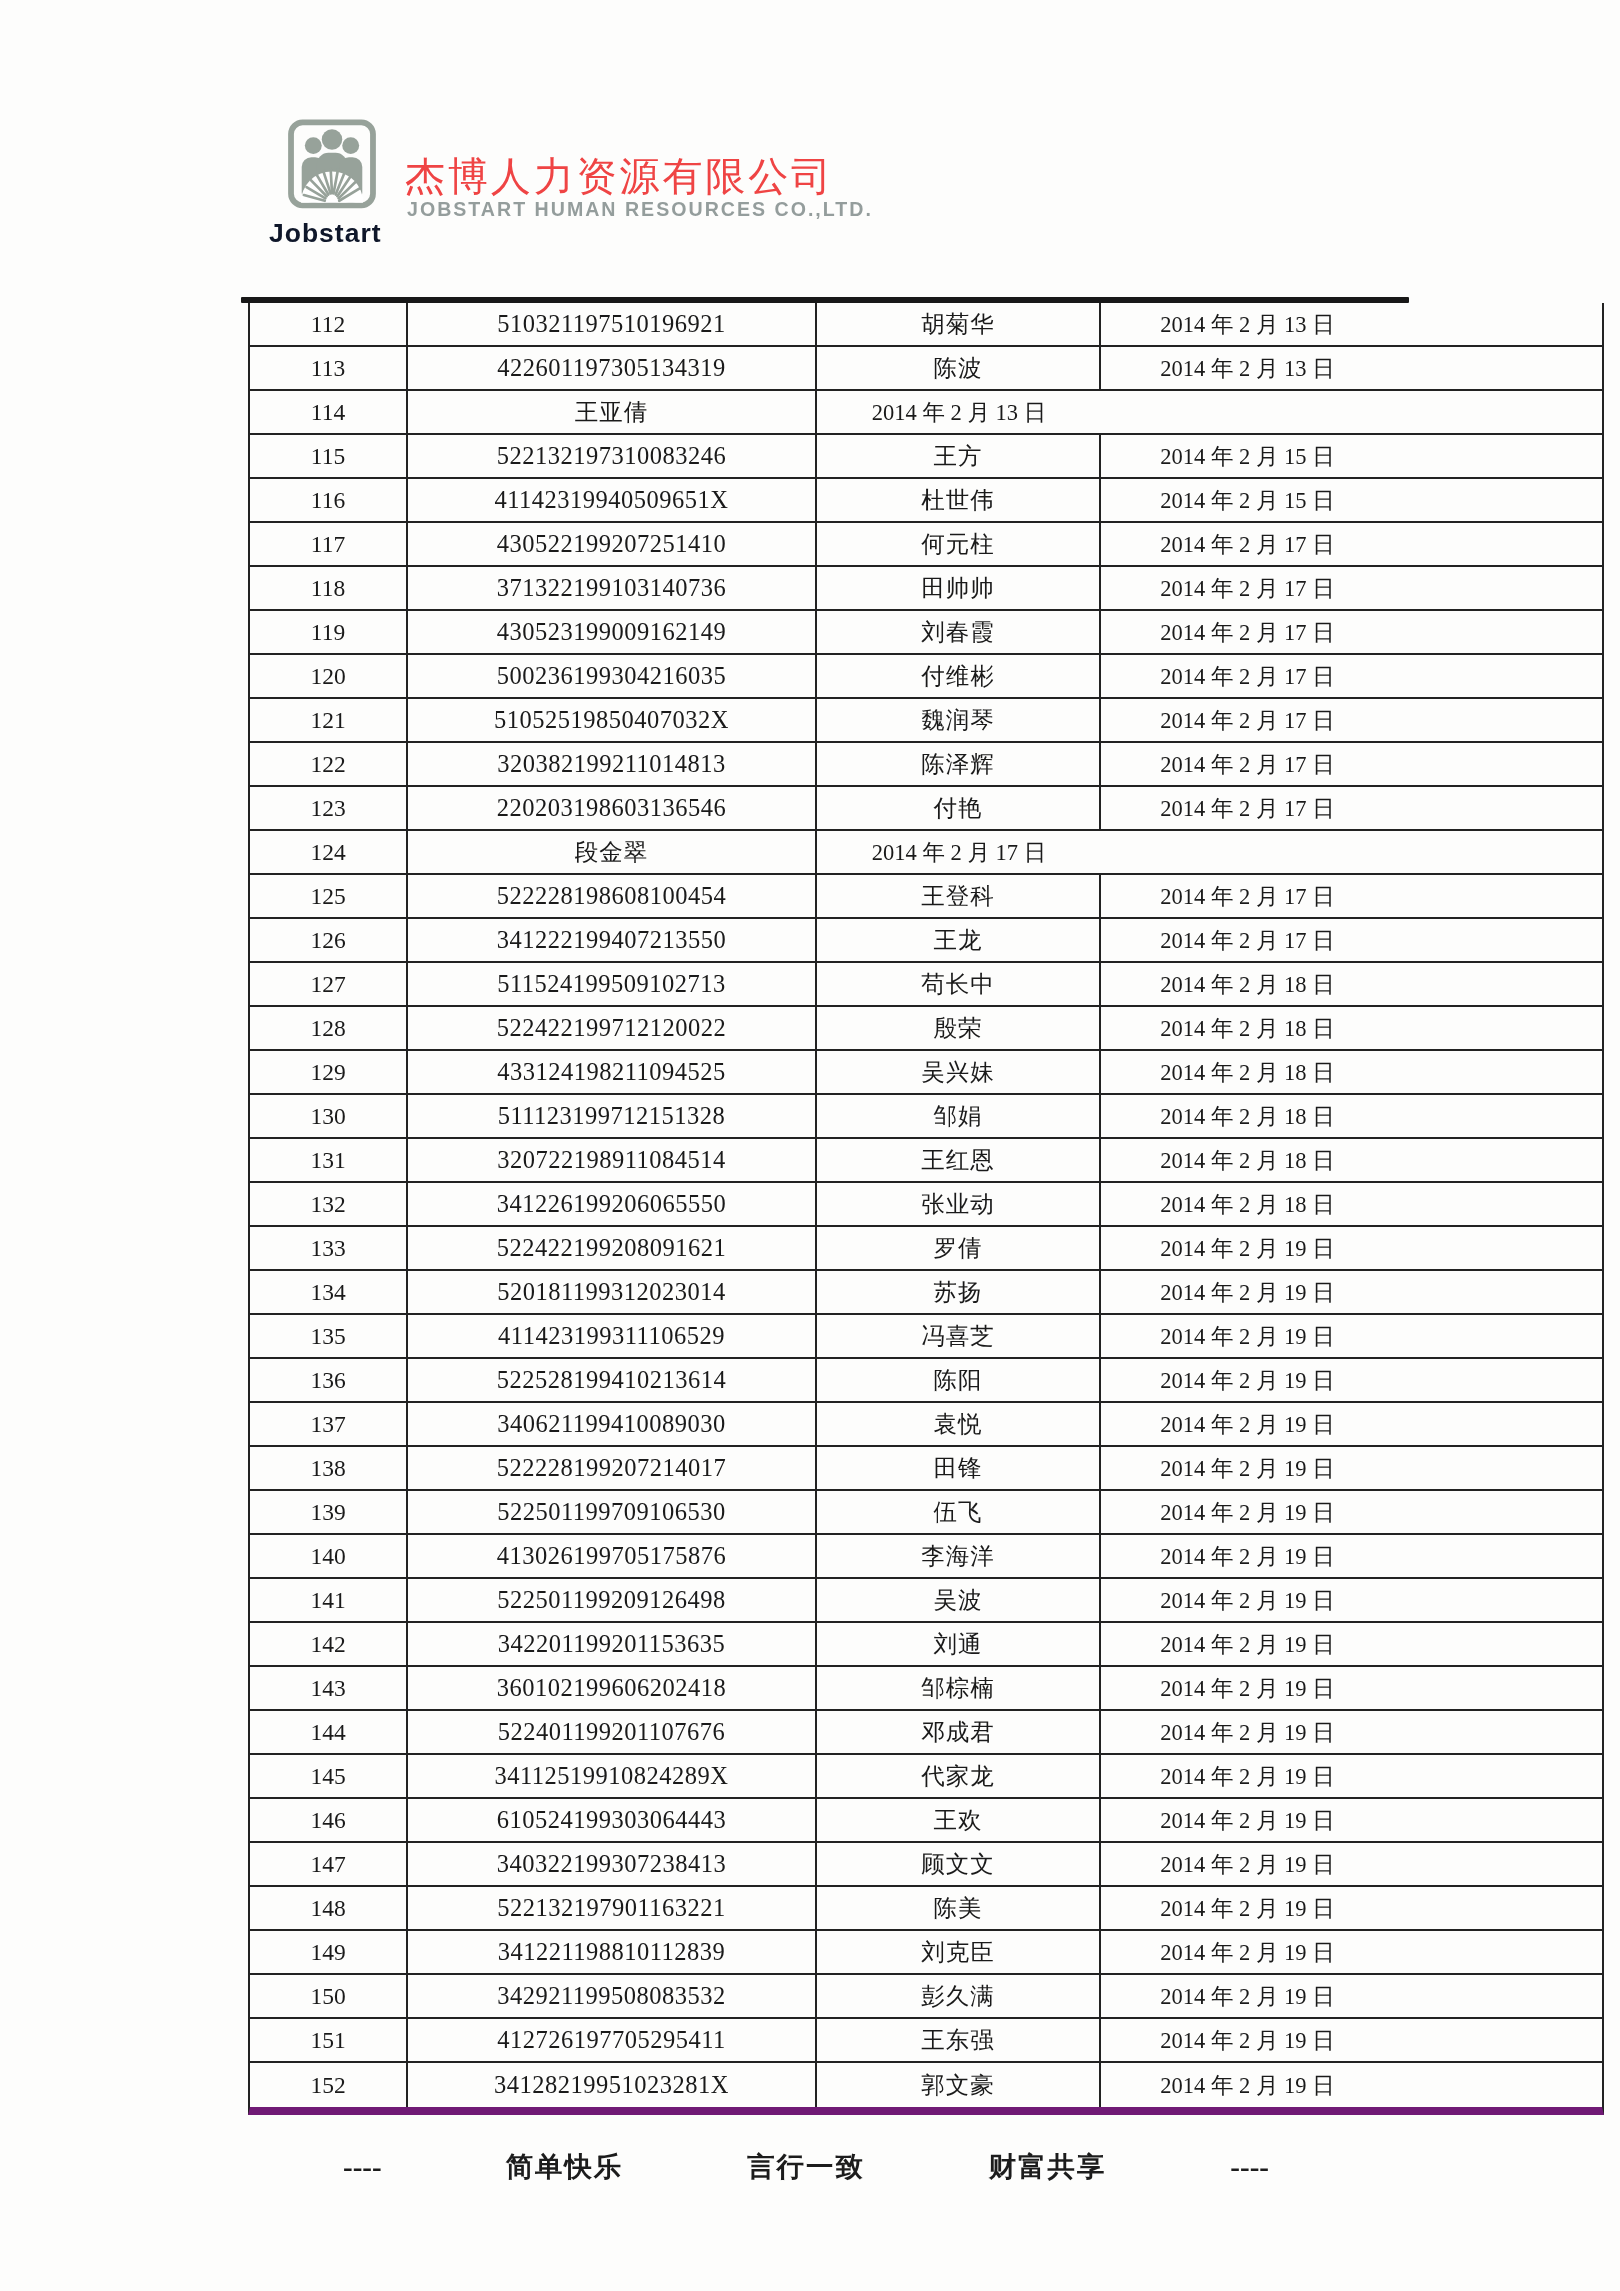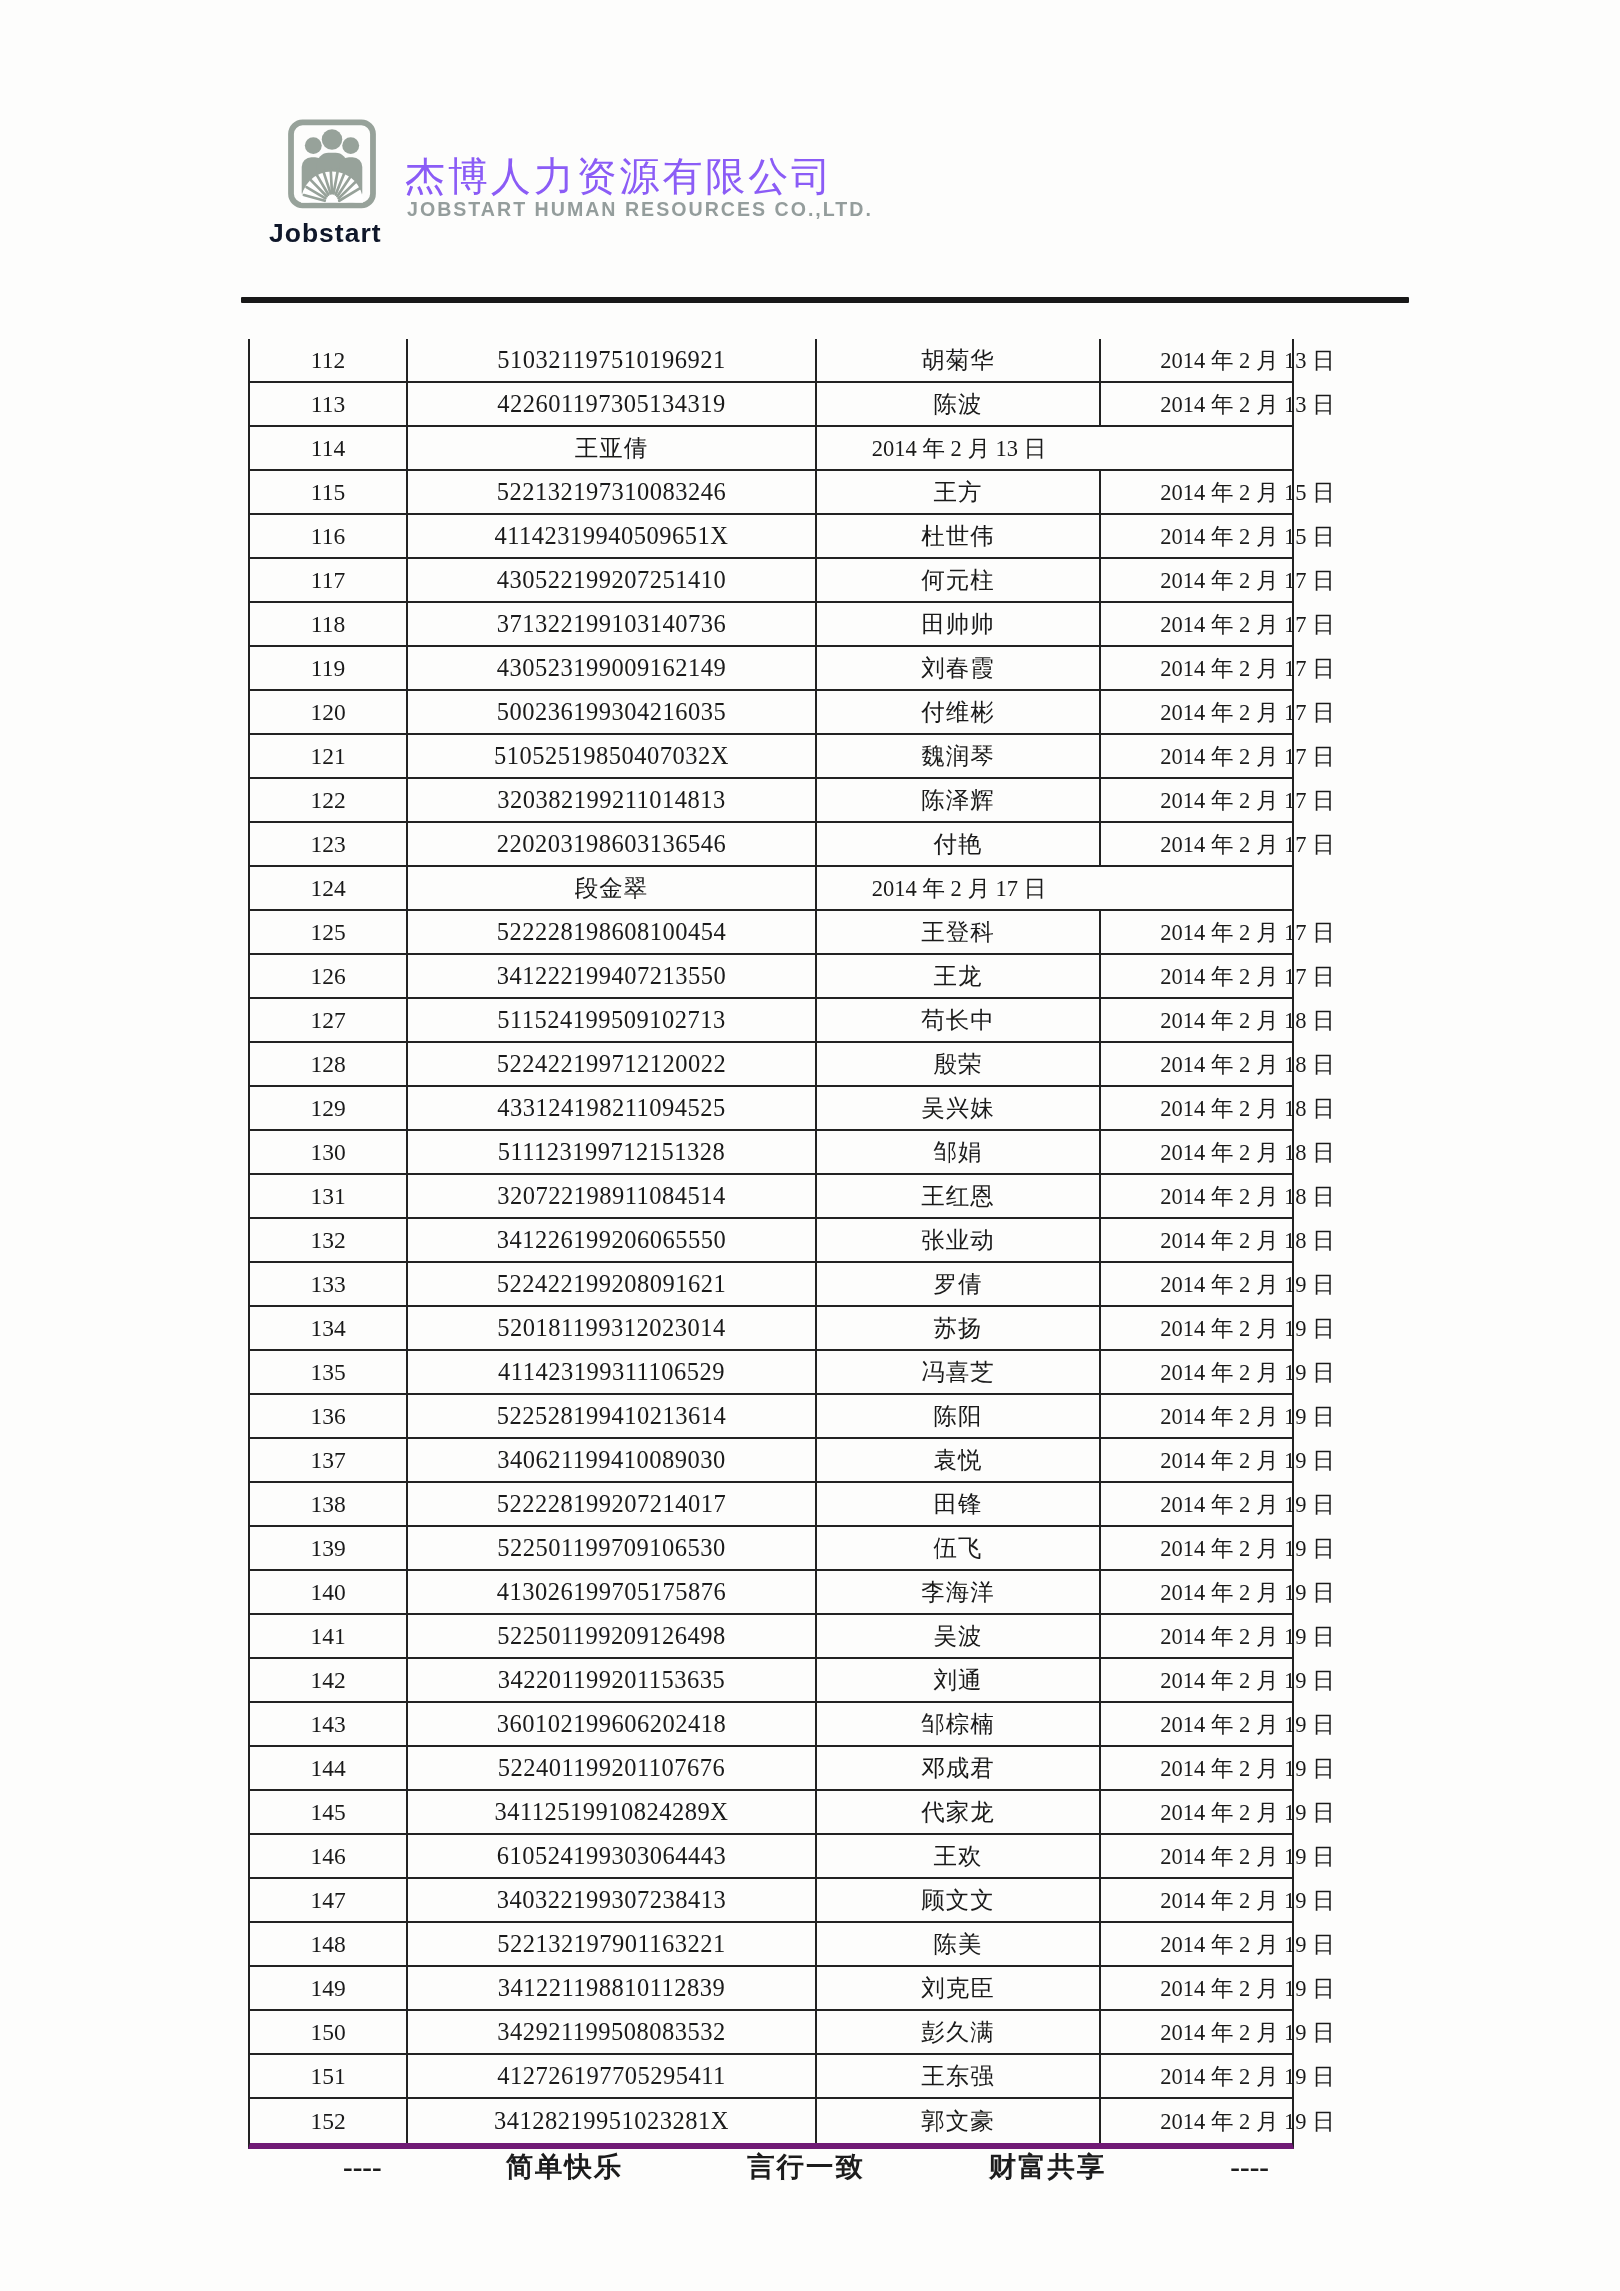--- a/index.html
+++ b/index.html
@@ -15,39 +15,38 @@
   #logo-block{position:absolute;left:269px;top:118px;width:127px;}
   #logo-svg{display:block;width:110px;height:98px;margin-left:7.8px;}
   #brand-text{
     margin-top:2px;
     font-family:"Liberation Sans","DejaVu Sans",sans-serif;
     font-weight:bold;font-size:26.5px;letter-spacing:1px;color:#0f172a;
   }
   #company-cn{
     position:absolute;left:405px;top:149px;
     font-family:"Liberation Sans","DejaVu Sans",sans-serif;
-    font-size:40px;letter-spacing:2.9px;color:#8b5cf6;font-weight:400;
+    font-size:40px;letter-spacing:2.9px;color:#ef4444;font-weight:400;
     white-space:nowrap;
   }
   #company-en{
     position:absolute;left:407px;top:198px;
     font-family:"Liberation Sans","DejaVu Sans",sans-serif;
     font-size:19.6px;letter-spacing:2px;color:#949d9c;font-weight:600;
     white-space:nowrap;
   }
   
   #table-top-bar{
     position:absolute;left:241px;top:297px;width:1168px;height:5.9px;
     background:#181818;border-radius:1px;
   }
   #roster-table{
-    position:absolute;left:248px;top:303px;width:1046px;
-    border-left:2px solid #222;border-right:2px solid #222;border-bottom:6px solid #701a75;
+    position:absolute;left:248px;top:303px;width:1356px;
+    border-left:2px solid #222;border-right:2px solid #222;border-bottom:8px solid #701a75;
     box-sizing:border-box;
-    margin-top:36px;
   }
   .t-row{
     display:grid;grid-template-columns:158px 409px 284px 293px;
     height:44px;border-bottom:2px solid #222;box-sizing:border-box;
   }
   .t-row:last-child{border-bottom:none;}
   .t-cell{
     border-right:2px solid #222;box-sizing:border-box;
     display:flex;align-items:center;justify-content:center;
     font-size:23.5px;overflow:hidden;white-space:nowrap;

